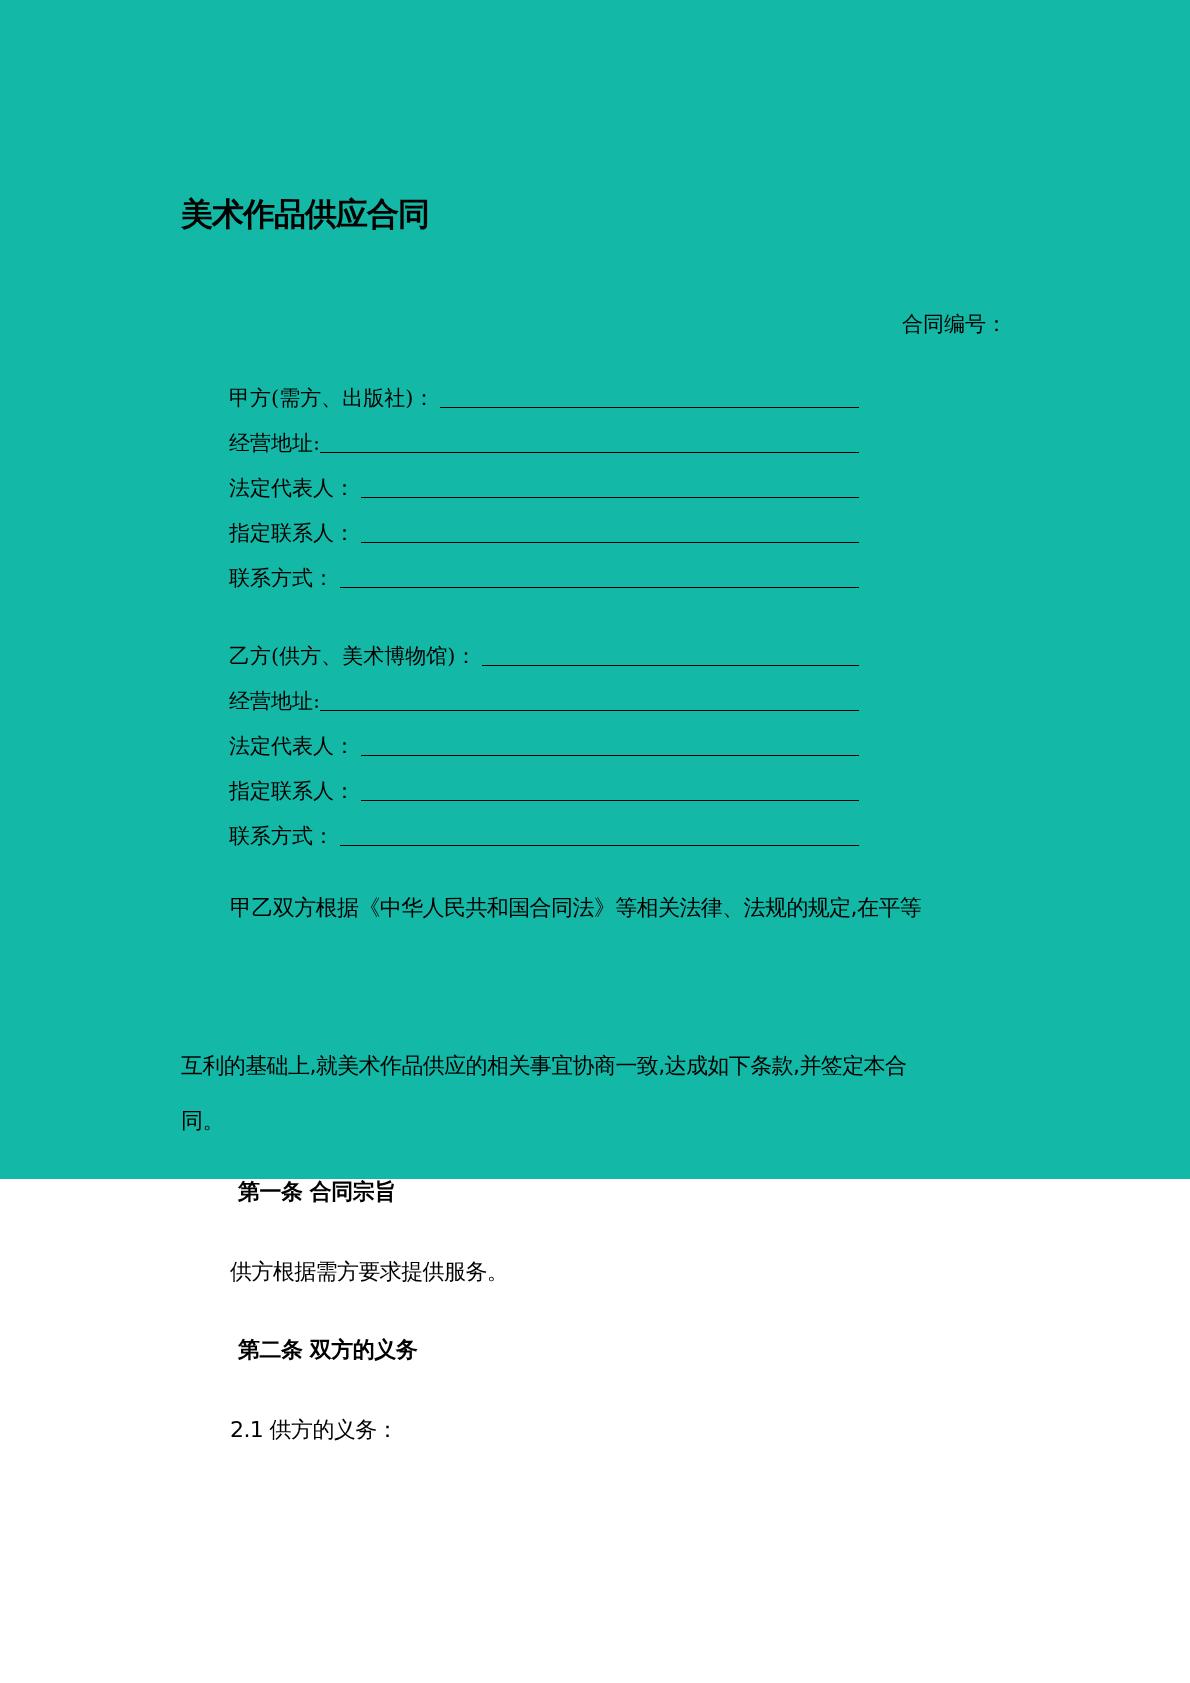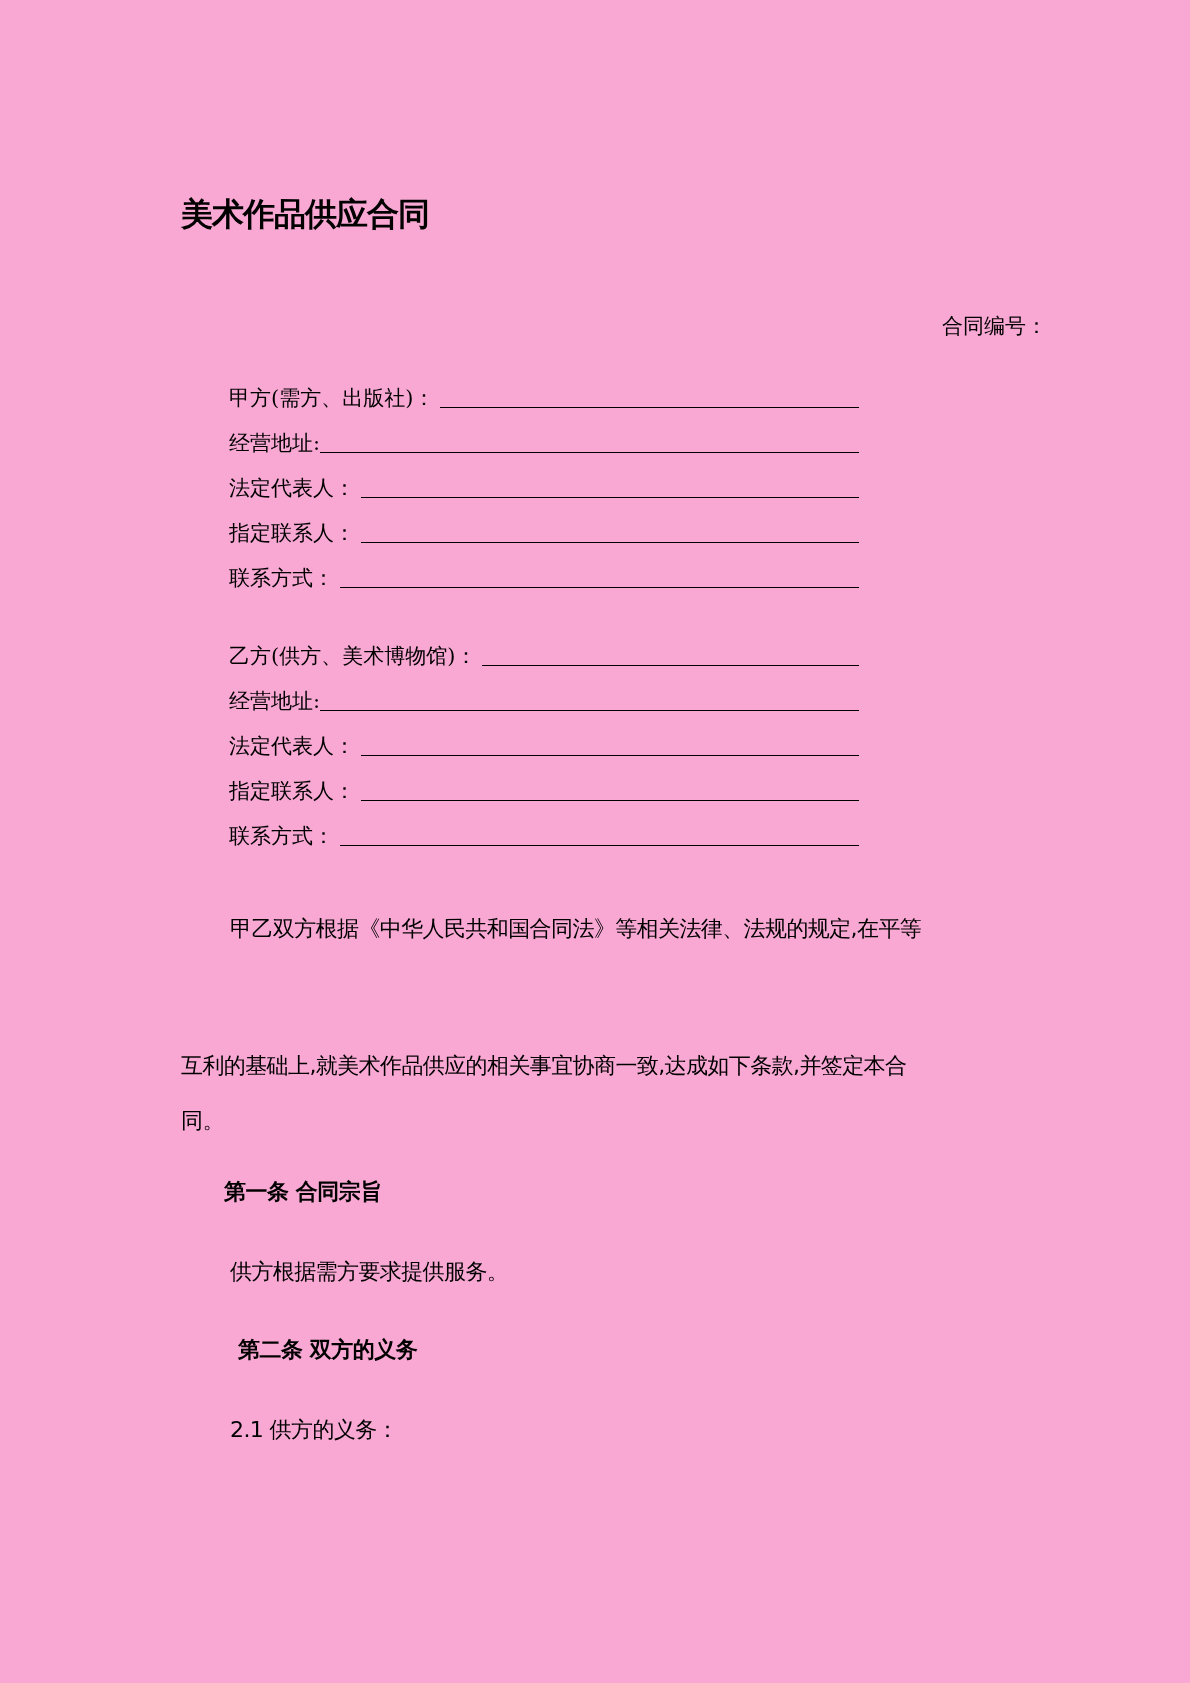--- a/index.html
+++ b/index.html
@@ -1,25 +1,25 @@
 <!DOCTYPE html>
 <html><head>
 <meta charset="utf-8">
 <style>
   html, body { margin: 0; padding: 0; background: #ffffff; }
   body { width: 1190px; height: 1683px; position: relative; overflow: hidden; color: #000; }
-  .page { position: absolute; left: 0; top: 0; width: 1190px; height: 1683px; background: #f9a8d4; }
+  .page { position: absolute; left: 0; top: 0; width: 1190px; height: 1179px; background: #14b8a6; }
   .title {
     position: absolute; left: 181px; top: 194px;
     font-family: "DejaVu Sans", sans-serif; font-weight: bold; font-size: 32px; line-height: 40px;
     letter-spacing: -1px; white-space: nowrap;
   }
   .contract-no {
-    position: absolute; left: 942px; top: 312px;
-    font-family: Liberation Sans, sans-serif; font-size: 21px; line-height: 28px; white-space: nowrap;
+    position: absolute; left: 902px; top: 312px;
+    font-family: Liberation Mono, monospace; font-size: 21px; line-height: 28px; white-space: nowrap;
   }
   .party-row {
     position: absolute; left: 229px; width: 630px; height: 30px;
     display: flex; align-items: flex-end;
     font-family: "DejaVu Serif", serif; font-size: 21px; line-height: 28px; white-space: nowrap;
   }
   .party-row .label { flex: 0 0 auto; }
   .party-row .blank {
     flex: 1 1 auto; height: 22px; margin-left: 6px;
     border-bottom: 1.5px solid #000; margin-bottom: 4px;
@@ -75,23 +75,23 @@
   </div>
   <div class="party-row" style="top:775px;">
     <span class="label">指定联系人：</span>
     <span class="blank"></span>
   </div>
   <div class="party-row" style="top:820px;">
     <span class="label">联系方式：</span>
     <span class="blank"></span>
   </div>
 
-  <div class="para" style="left:230px; top:914px;">甲乙双方根据《中华人民共和国合同法》等相关法律、法规的规定,在平等</div>
+  <div class="para" style="left:230px; top:893px;">甲乙双方根据《中华人民共和国合同法》等相关法律、法规的规定,在平等</div>
   <div class="para" style="left:181px; top:1011px;margin-top:40px;">互利的基础上,就美术作品供应的相关事宜协商一致,达成如下条款,并签定本合</div>
   <div class="para" style="left:181px; top:1106px;">同。</div>
 
-  <div class="para heading" style="left:224px; top:1177px;text-align:right;">第一条  合同宗旨</div>
+  <div class="para heading" style="left:238px; top:1177px;text-align:right;">第一条  合同宗旨</div>
   <div class="para" style="left:230px; top:1257px;">供方根据需方要求提供服务。</div>
 
   <div class="para heading" style="left:230px; top:1335px;margin-left:8px;">第二条  双方的义务</div>
   <div class="para" style="left:230px; top:1415px;">2.1 供方的义务：</div>
 
 </div>
 
 </body></html>

